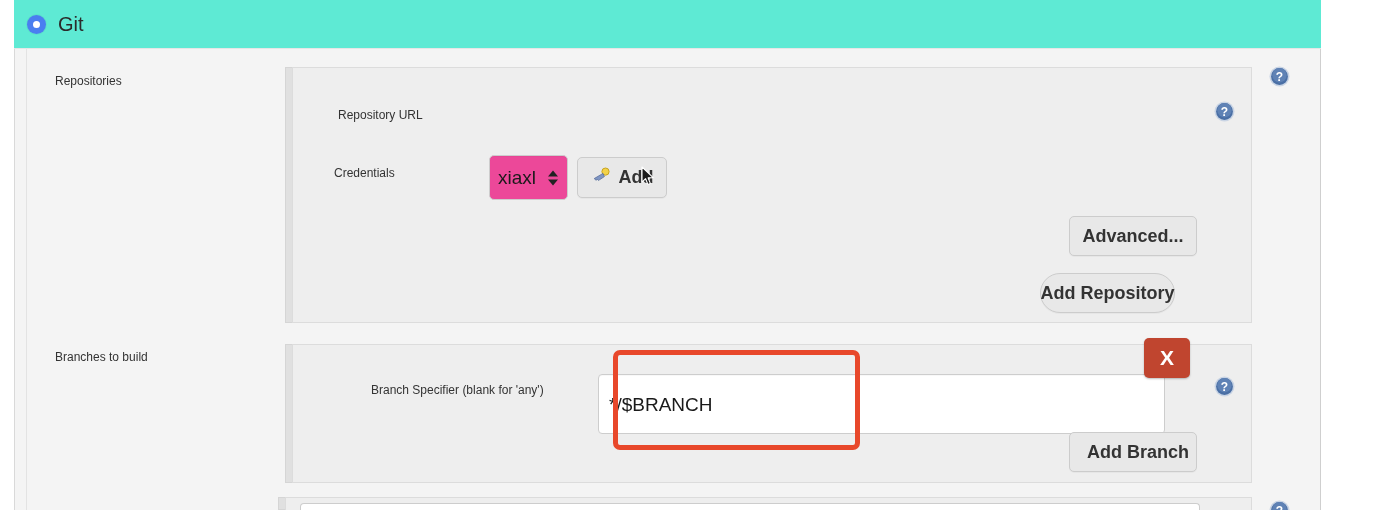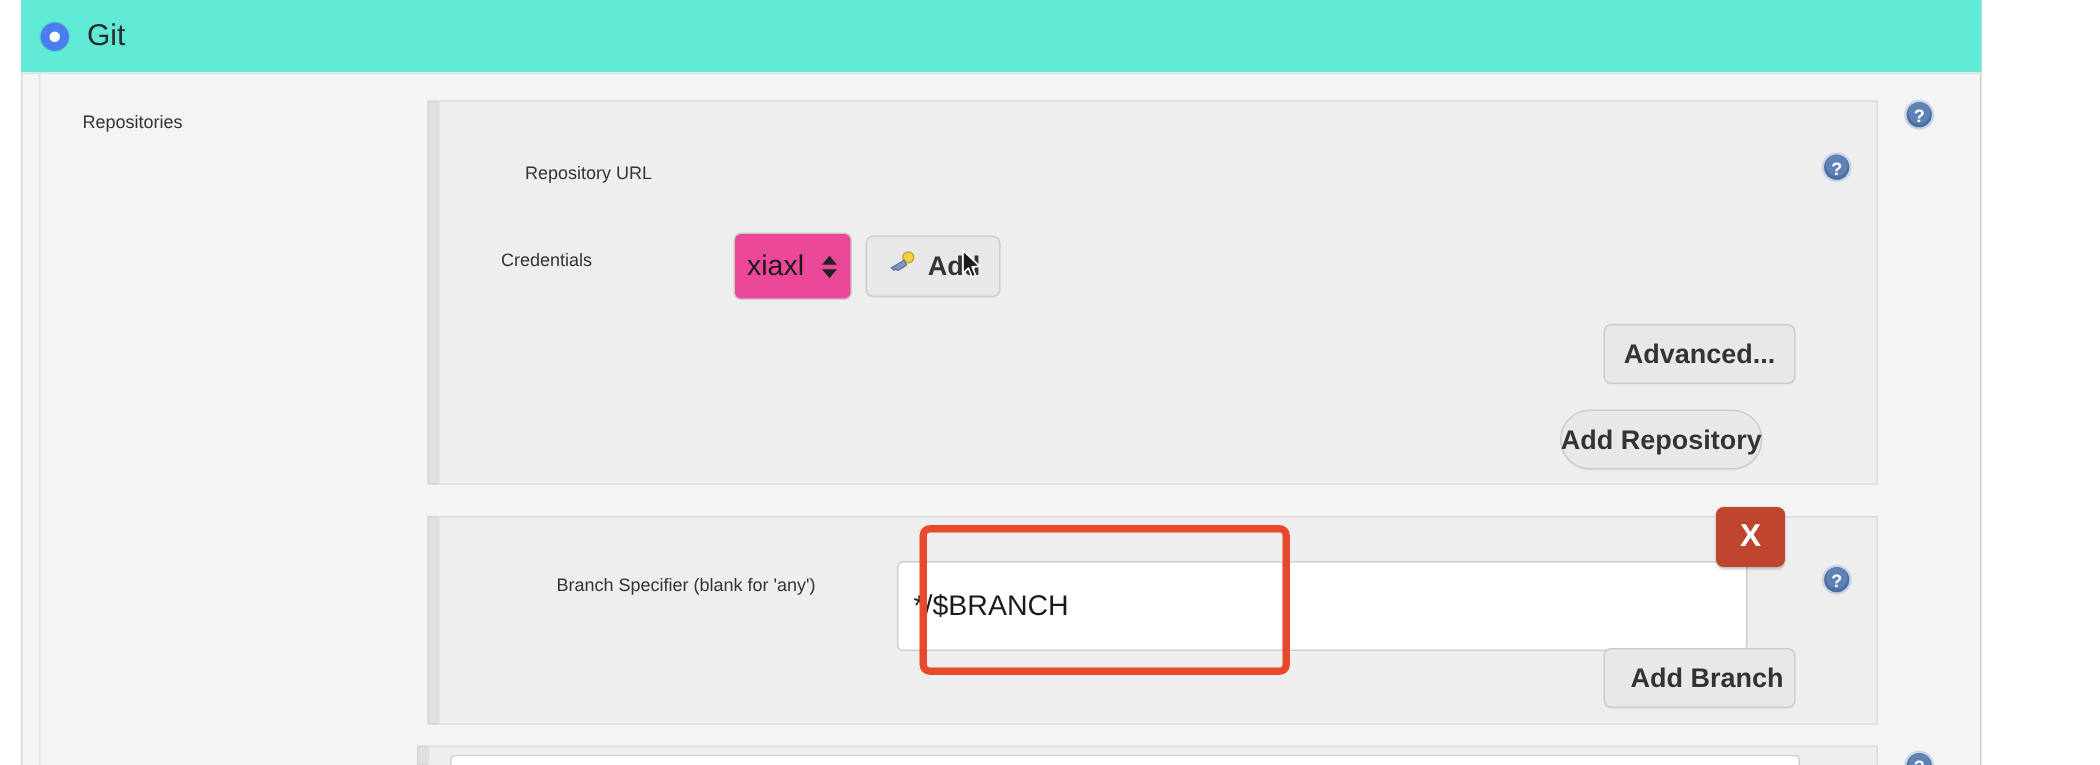--- a/index.html
+++ b/index.html
@@ -231,21 +231,21 @@
   <div id="scm-row">
     <div class="radio"></div>
     <div id="scm-label">Git</div>
   </div>
 
   <div class="row-label" style="left:55px; top:74px;">Repositories</div>
 
   <div class="block-handle" style="left:285px; top:67px; height:256px;"></div>
   <div class="block-panel" style="left:292px; top:67px; width:960px; height:256px;"></div>
 
-  <div class="row-label" style="left:350px; top:108px;">Repository URL</div>
+  <div class="row-label" style="left:338px; top:108px;">Repository URL</div>
 
 
   <span class="help" style="left:1214px; top:101px;">
     <svg width="21" height="21" viewBox="0 0 21 21">
       <circle cx="10.5" cy="10.5" r="10" fill="#c9d4e4"></circle>
       <circle cx="10.5" cy="10.5" r="8.4" fill="#4a6fa5"></circle>
       <circle cx="10.5" cy="9.2" r="7.2" fill="#5f82b5"></circle>
       <text x="10.5" y="15.4" font-family="Liberation Sans, sans-serif" font-size="12" font-weight="bold" fill="#ffffff" text-anchor="middle">?</text>
     </svg>
   </span>
@@ -286,20 +286,21 @@
 
   <span class="help" style="left:1269px; top:66px;">
     <svg width="21" height="21" viewBox="0 0 21 21">
       <circle cx="10.5" cy="10.5" r="10" fill="#c9d4e4"></circle>
       <circle cx="10.5" cy="10.5" r="8.4" fill="#4a6fa5"></circle>
       <circle cx="10.5" cy="9.2" r="7.2" fill="#5f82b5"></circle>
       <text x="10.5" y="15.4" font-family="Liberation Sans, sans-serif" font-size="12" font-weight="bold" fill="#ffffff" text-anchor="middle">?</text>
     </svg>
   </span>
 
+  <div class="row-label" style="left:55px; top:350px;">Branches to build</div>
 
   <div class="block-handle" style="left:285px; top:344px; height:139px;"></div>
   <div class="block-panel" style="left:292px; top:344px; width:960px; height:139px;"></div>
 
   <div class="row-label" style="left:334px; top:383px;margin-left:37px;">Branch Specifier (blank for 'any')</div>
 
   <div class="text-input" style="left:598px; top:374px; width:567px; height:60px;">
     <span>*/$BRANCH</span>
   </div>
 

